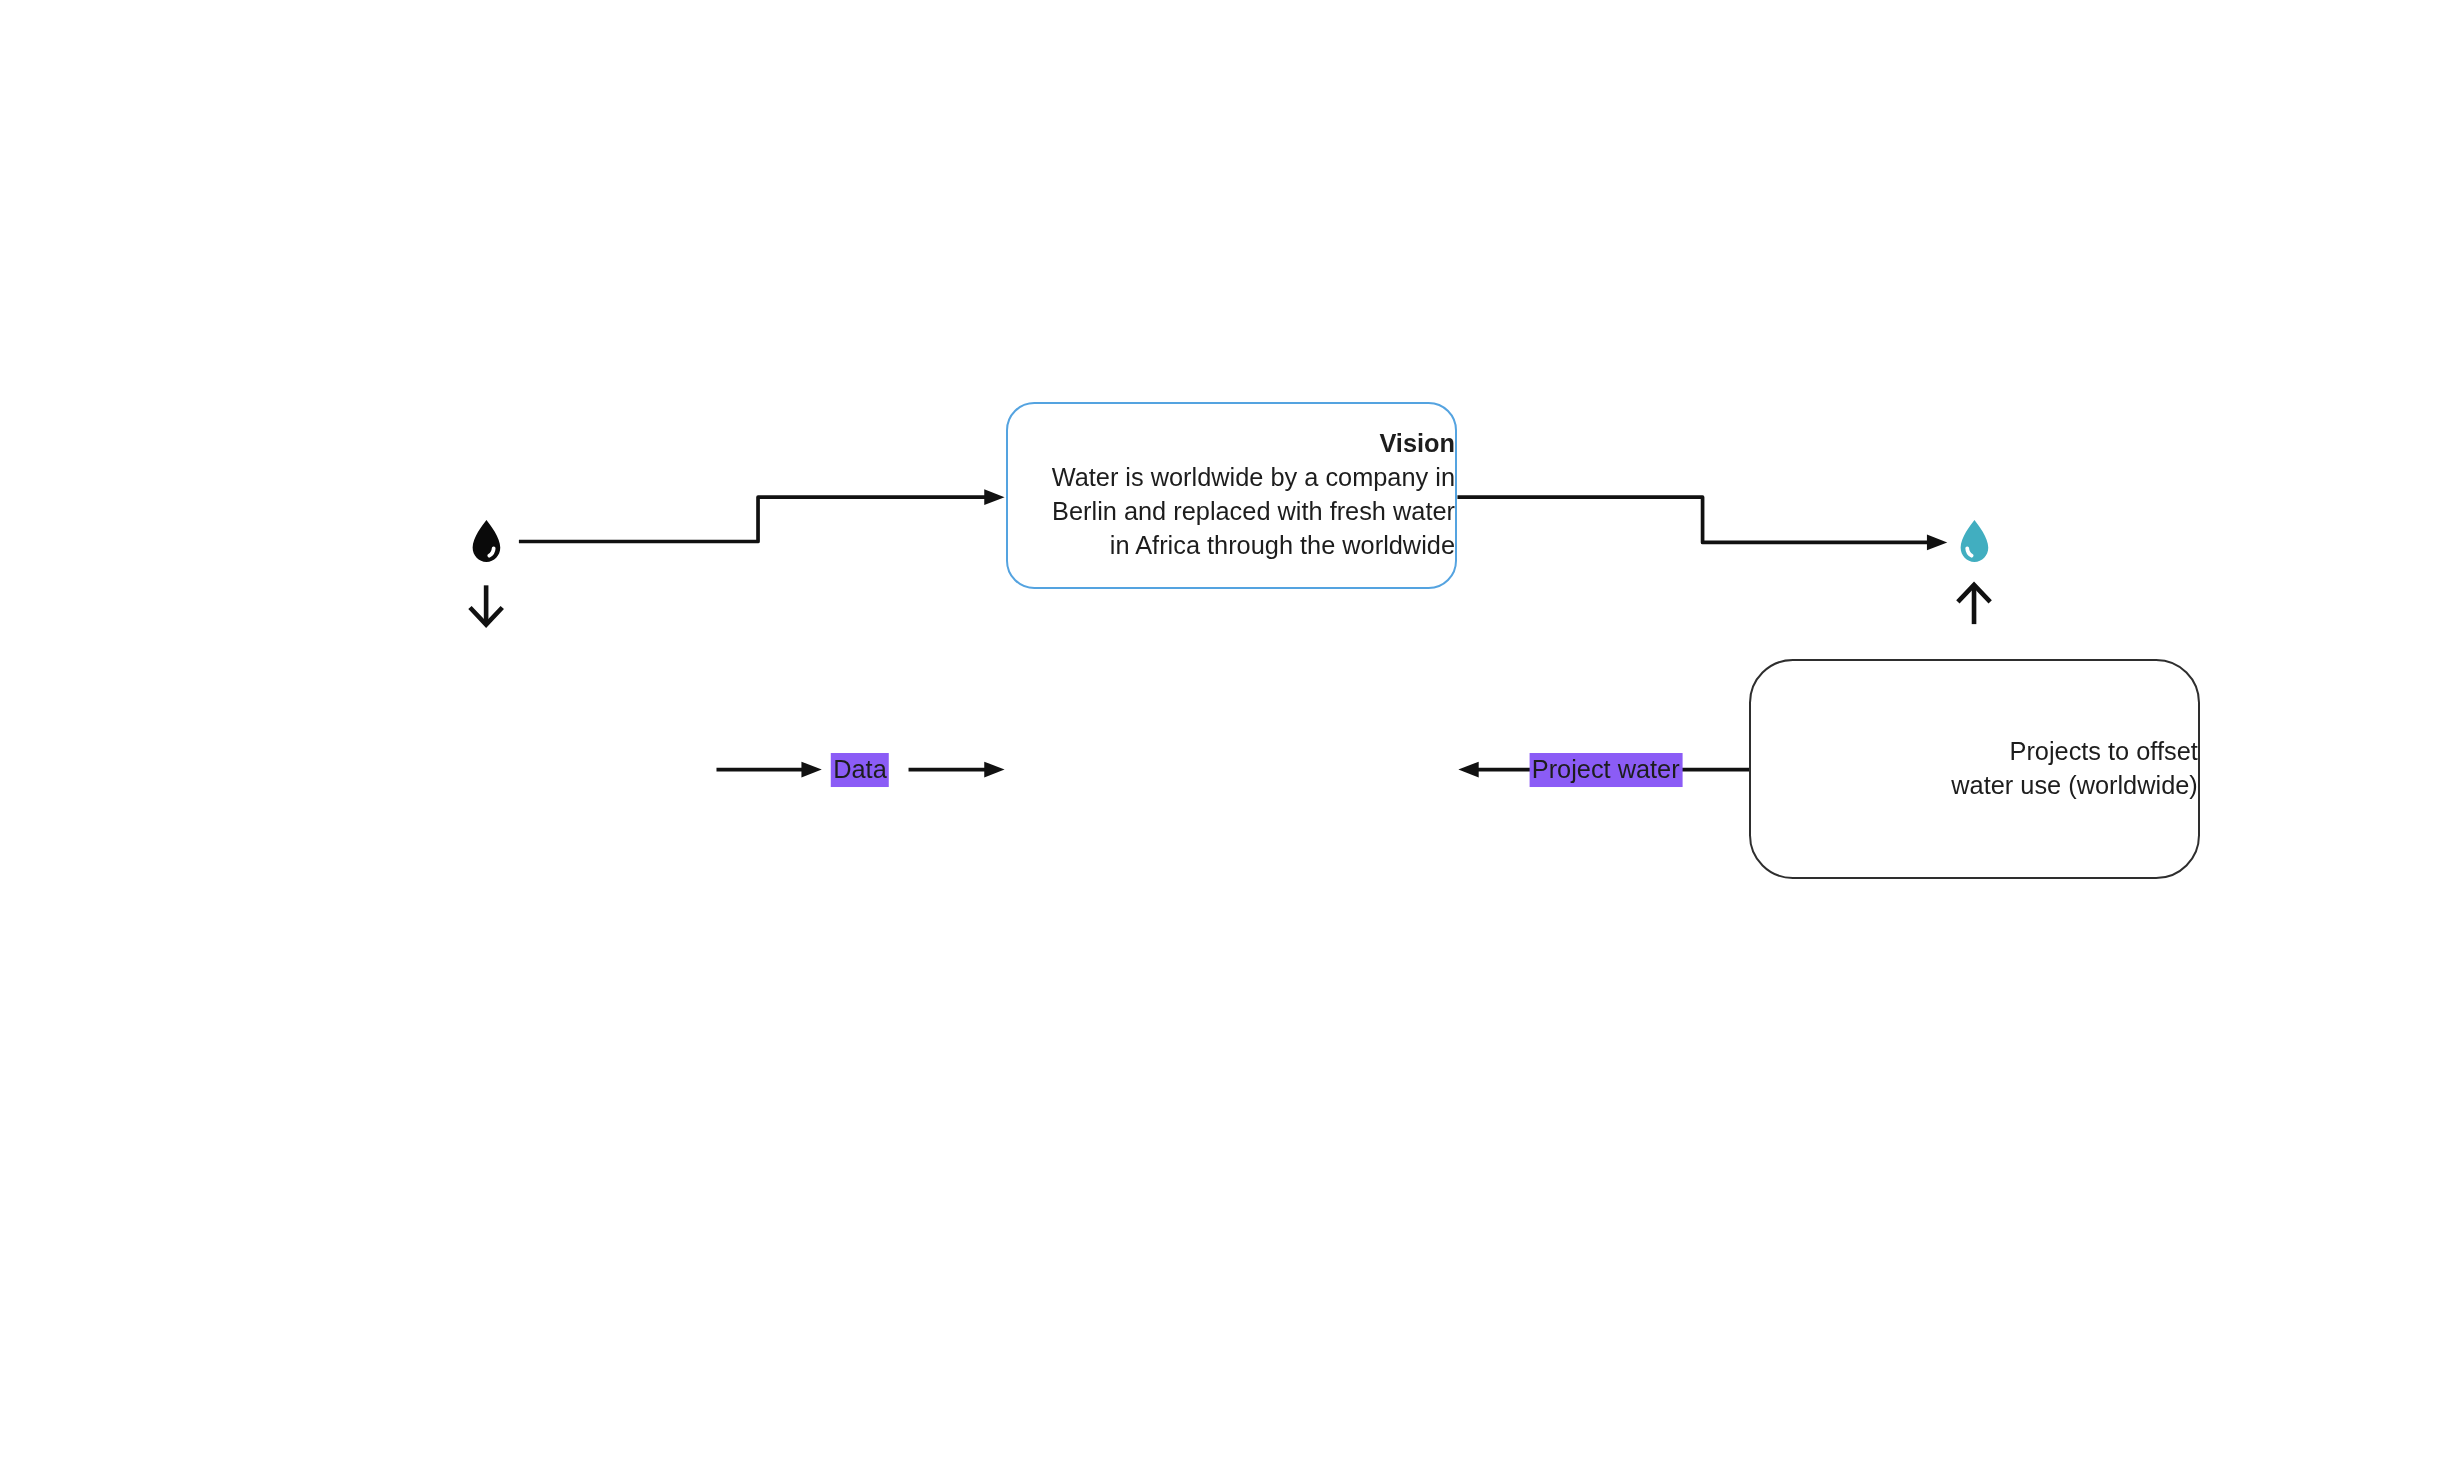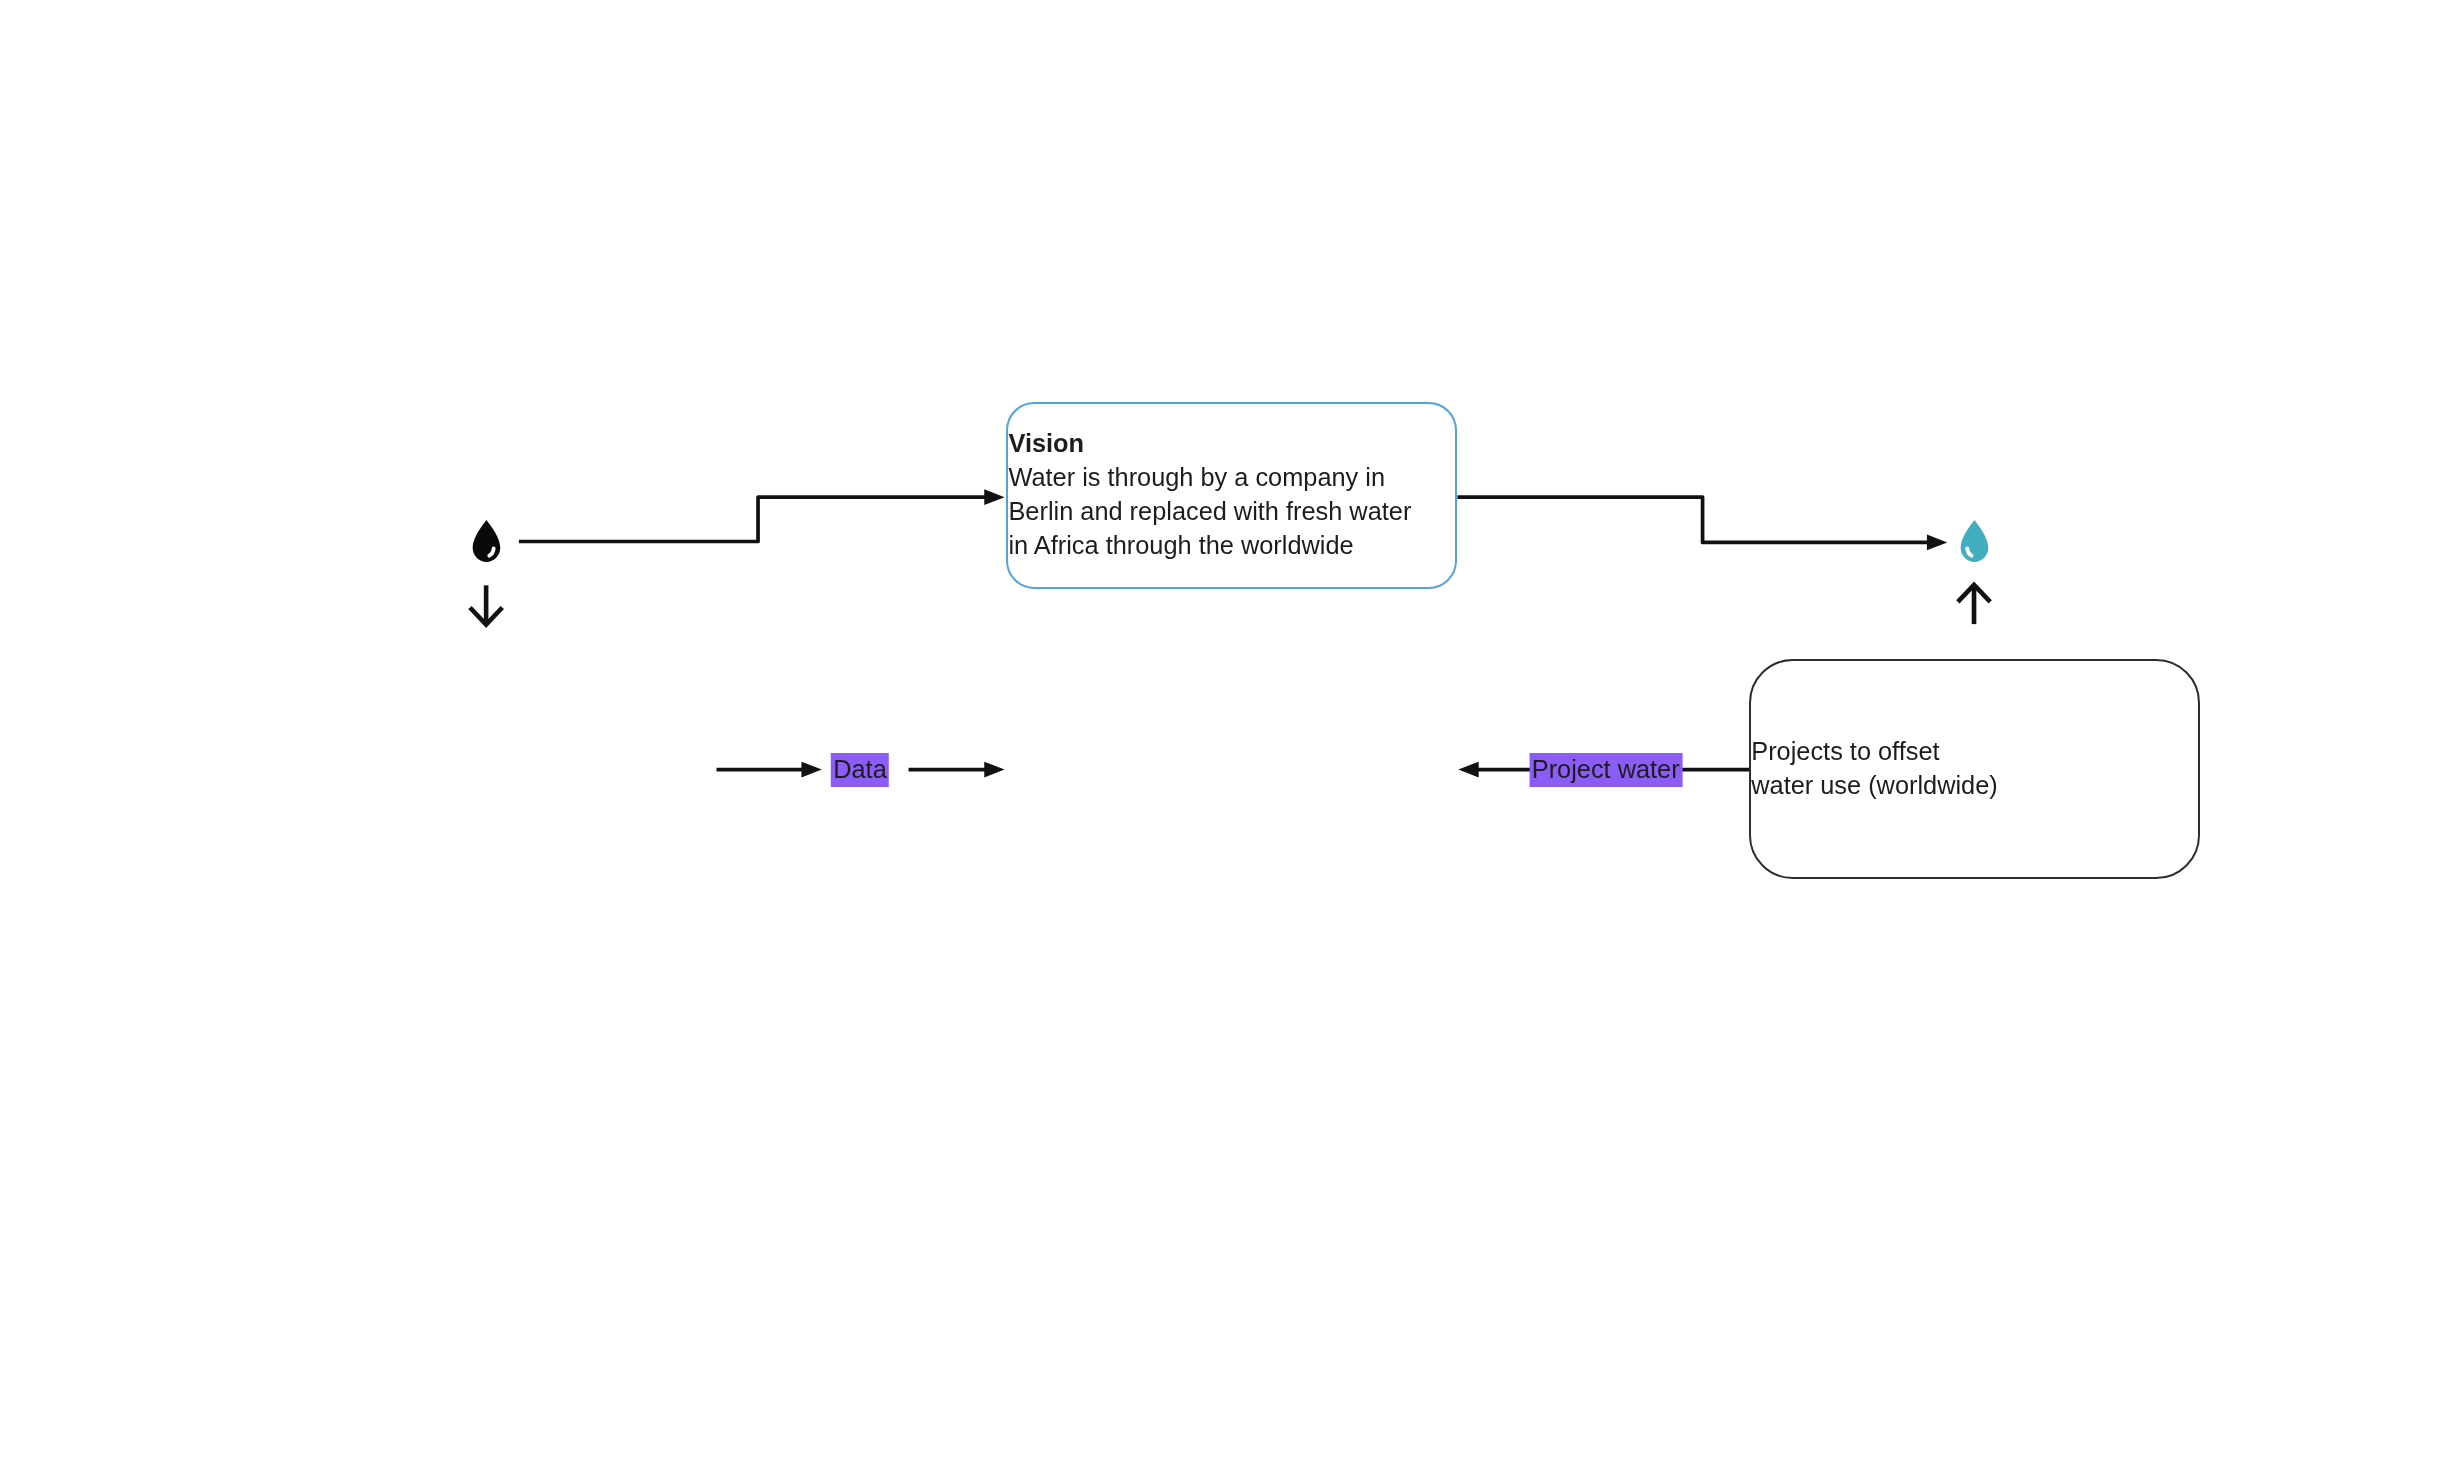--- a/index.html
+++ b/index.html
@@ -23,21 +23,21 @@
     height: 100%;
   }
   .node {
     position: absolute;
     box-sizing: border-box;
     border: 0.085vw solid var(--box_border, #2e2e2e);
     border-radius: 1.78vw;
     background: #ffffff;
     display: flex;
     flex-direction: column;
-    align-items: flex-start;
+    align-items: flex-end;
     justify-content: center;
     text-align: center;
     font-size: 1.03vw;
     line-height: 1.38vw;
     white-space: nowrap;
   }
   .node.vision {
     border: 0.1vw solid var(--accent_blue, #54a3e0);
     border-radius: 1.15vw;
   }
@@ -116,21 +116,21 @@
 
   <div class="drop drop-right">
     <svg viewBox="0 0 24 30">
       <path d="M12 1.2 C9.6 4.4 3.2 12.2 3.2 18.8 C3.2 23.9 7.1 28 12 28 C16.9 28 20.8 23.9 20.8 18.8 C20.8 12.2 14.4 4.4 12 1.2 Z" style="fill:var(--drop_teal,#41aec0);"></path>
       <path d="M7.4 19.4 C7.5 21.4 8.6 23.1 10.2 24.0" fill="none" stroke="#ffffff" stroke-width="2.4" stroke-linecap="round"></path>
     </svg>
   </div>
 
   <div class="node vision">
     <div class="vision-title">Vision</div>
-    <div>Water is through by a company in</div>
+    <div>Water is worldwide by a company in</div>
     <div>Berlin and replaced with fresh water</div>
     <div>in Africa through the worldwide</div>
   </div>
 
 
 
   <div class="node box-right">
     <div>Projects to offset</div>
     <div>water use (worldwide)</div>
   </div>

